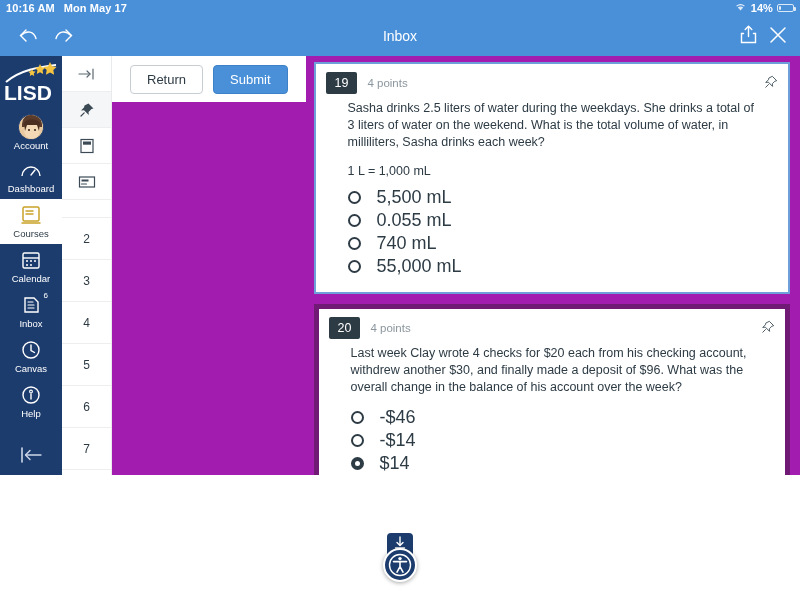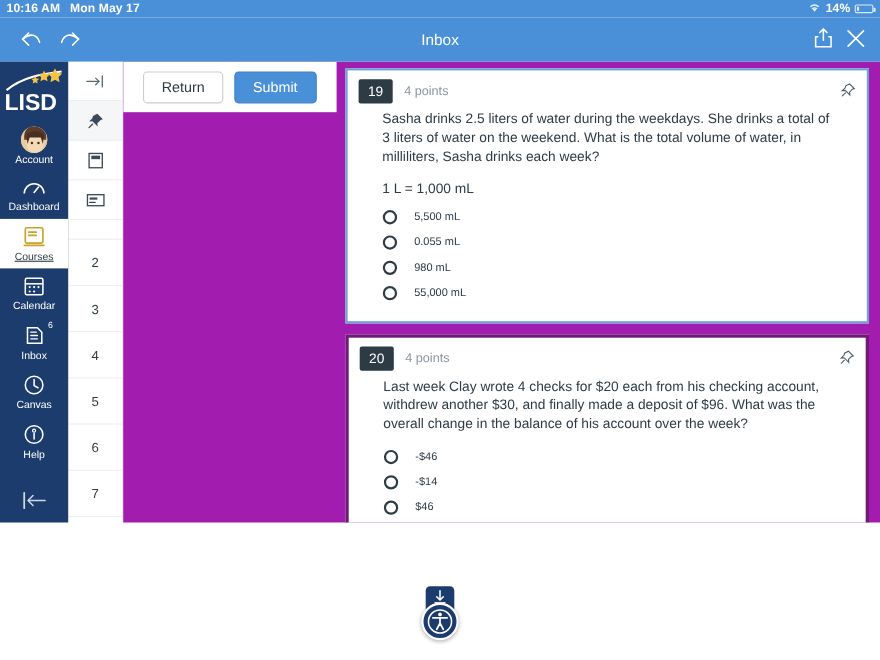--- a/index.html
+++ b/index.html
@@ -41,21 +41,21 @@
   #canvasnav{
     width:62px;background:#1d3c6e;color:#fff;display:flex;flex-direction:column;
     align-items:center;padding-top:6px;flex:0 0 62px;position:relative;
   }
   #canvasnav .logo{ width:58px;height:42px;margin-bottom:4px;display:block;}
   .nav-item{
     width:62px;padding:6px 0 5px;display:flex;flex-direction:column;align-items:center;
     gap:0;cursor:pointer;color:#fff;
   }
   .nav-item .lbl{font-size:9.5px;line-height:11px;}
-  .nav-item.active{ background:#fff;color:#2d3b45;text-decoration:underline;}
+  .nav-item.active{ background:#fff;color:#2d3b45;}
   .nav-item.active .lbl{color:#2d3b45;}
   .avatar{
     width:26px;height:26px;border-radius:50%;overflow:hidden;background:#e0c9a6;
     display:block;position:relative;border:1px solid #1d3c6e;
   }
   .nav-collapse{ position:absolute;bottom:10px;left:0;width:62px;display:flex;justify-content:center;cursor:pointer;}
   .badge-wrap{position:relative;display:inline-block;}
   .badge-wrap .bdg{position:absolute;top:-4px;right:-7px;font-size:8px;color:#fff;}
   
   #qindex{
@@ -76,42 +76,42 @@
     gap:10px;padding:0 18px;flex:0 0 46px;
   }
   .btn{
     font-family:"Liberation Sans",sans-serif;font-size:13px;border-radius:4px;
     padding:7px 16px;cursor:pointer;line-height:1;
   }
   .btn.secondary{ background:#fff;border:1px solid #c7cdd1;color:#2d3b45;}
   .btn.primary{ background:#4a90d9;border:1px solid #3d82c8;color:#fff;}
   #questions{ flex:1;overflow:hidden;padding:6px 10px 12px 8px;}
   .qcard{
-    background:#fff;border:3px solid #701a75;margin-bottom:10px;position:relative;
+    background:#fff;border:5px solid #701a75;margin-bottom:10px;position:relative;
     padding:0 0 14px 0;
   }
   .qcard.active{ border:2px solid #6f9fd8;}
   .qhead{ display:flex;align-items:center;gap:10px;padding:8px 10px 4px 10px;}
   .qnum{
     background:#2d3b45;color:#fff;font-size:12.5px;padding:4px 9px;border-radius:2px;min-width:28px;
     text-align:center;
   }
   .qpoints{ color:#8b969e;font-size:11.5px;}
   .pin-ico{ margin-left:auto;cursor:pointer;color:#4b5a63;}
   .qbody{ padding:2px 24px 0 32px;font-size:12.5px;line-height:17px;color:#2d3b45;}
   .qbody p{ margin-bottom:2px;}
   .eq{ margin-top:12px;margin-bottom:6px;}
   .answers{ margin-top:6px;}
   .ans{ display:flex;align-items:center;gap:16px;padding:3px 0;cursor:pointer;}
   .radio{
     width:13px;height:13px;border-radius:50%;border:2px solid #2d3b45;background:#fff;
     flex:0 0 13px;position:relative;
   }
   .radio.sel{ border-width:4px;background:#fff;}
-  .ans .atext{ font-size:10px;color:#2d3b45;}
+  .ans .atext{ font-size:18px;color:#2d3b45;}
   
   .numline{ margin-top:8px;padding-left:10px;}
   
   #a11y{
     position:absolute;left:383px;top:548px;width:34px;height:34px;border-radius:50%;
     background:#1d3c6e;border:2px solid #fff;display:flex;align-items:center;justify-content:center;
     cursor:pointer;box-shadow:0 1px 4px rgba(0,0,0,.35);z-index:20;
   }
   #a11ytab{
     position:absolute;left:387px;top:533px;width:26px;height:24px;border-radius:4px;
@@ -341,21 +341,21 @@
             <div class="ans">
               <span class="radio"></span>
               <span class="atext">5,500 mL</span>
             </div>
             <div class="ans">
               <span class="radio"></span>
               <span class="atext">0.055 mL</span>
             </div>
             <div class="ans">
               <span class="radio"></span>
-              <span class="atext">980 mL</span>
+              <span class="atext">740 mL</span>
             </div>
             <div class="ans">
               <span class="radio"></span>
               <span class="atext">55,000 mL</span>
             </div>
           </div>
         </div>
       </div>
 
       <div class="qcard">
@@ -372,20 +372,24 @@
         <div class="qbody">
           <p>Last week Clay wrote 4 checks for $20 each from his checking account, withdrew another $30, and finally made a deposit of $96. What was the overall change in the balance of his account over the week?</p>
           <div class="answers" style="margin-top:10px">
             <div class="ans">
               <span class="radio"></span>
               <span class="atext">-$46</span>
             </div>
             <div class="ans">
               <span class="radio"></span>
               <span class="atext">-$14</span>
+            </div>
+            <div class="ans">
+              <span class="radio sel"></span>
+              <span class="atext">$14</span>
             </div>
             <div class="ans">
               <span class="radio"></span>
               <span class="atext">$46</span>
             </div>
           </div>
         </div>
       </div>
 
       <div class="qcard" style="padding-bottom:0">

